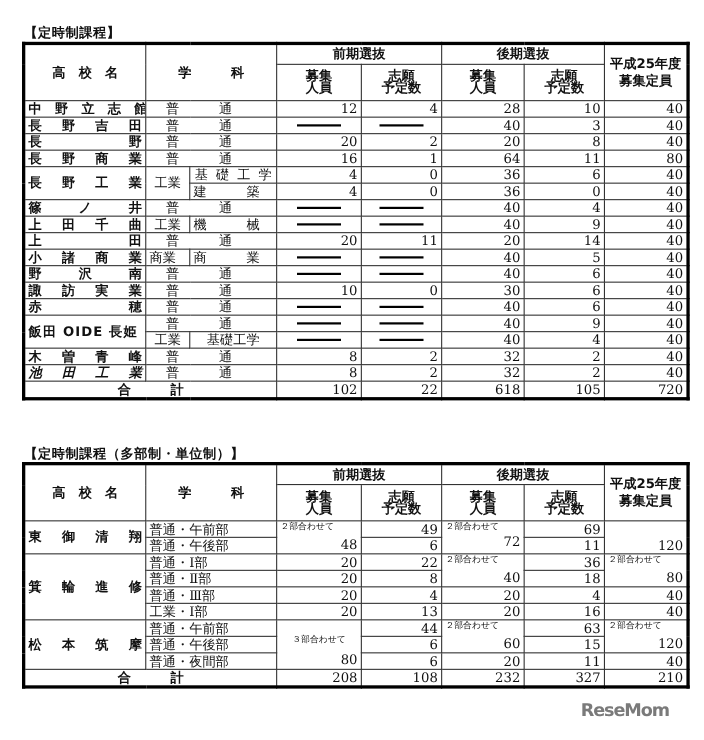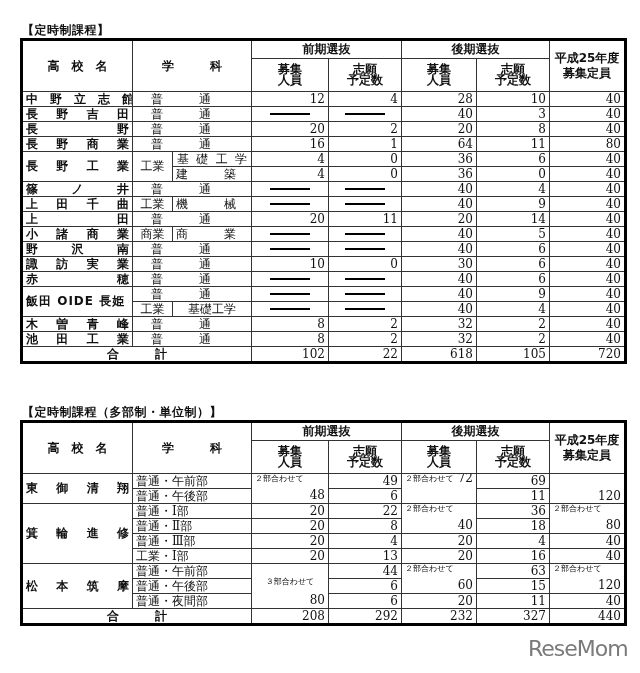--- a/index.html
+++ b/index.html
@@ -11,21 +11,21 @@
   .hdr-small { font-family:"DejaVu Sans", sans-serif; font-weight:bold; text-align:center; font-size:9px; line-height:11px !important; }
   .num { text-align:right; font-family:"DejaVu Serif", serif; }
   .school { font-family:"DejaVu Sans", sans-serif; font-weight:bold; font-size:13px; text-align-last:justify; text-align:justify; }
   .dept { font-family:"DejaVu Serif", serif; font-size:12px; }
   .dept-spread { text-align-last:justify; text-align:justify; padding:0 18px !important; }
   .dash { display:inline-block; width:40px; height:2px; background:#000; vertical-align:middle; }
   .dashcell { text-align:center; }
   .note { font-size:8px; font-family:"DejaVu Sans", sans-serif; display:block; text-align:left; line-height:10px; }
   .total-row td { border-top:3px solid #000; }
   .thick-top td { border-top:2px solid #000; }
-  .watermark { position:absolute; left:528px; top:636px; font-family:"DejaVu Sans", sans-serif; font-weight:normal; font-size:22px; color:#7a7a7a; letter-spacing:-1px; }
+  .watermark { position:absolute; left:528px; top:636px; font-family:"DejaVu Sans", sans-serif; font-weight:bold; font-size:16px; color:#7a7a7a; letter-spacing:-1px; }
 </style>
 </head>
 <body>
 
 <div class="section-title" style="left:22px;top:22px;">【定時制課程】</div>
 
 <table class="grid" id="t1" style="left:20px;top:38px;width:604px;">
   <colgroup>
     <col style="width:111px">
       <col style="width:40px">
@@ -129,21 +129,21 @@
         <td class="school" style="text-align: justify;"><span class="sp">上　田</span></td>
         <td colspan="2" class="dept" style="padding-left:18px">普　　　通</td>
         <td class="num">20</td>
         <td class="num">11</td>
         <td class="num">20</td>
         <td class="num">14</td>
         <td class="num">40</td>
       </tr>
       <tr>
         <td class="school" style="text-align: justify; font-family: Liberation Serif, serif;"><span class="sp">小　諸　商　業</span></td>
-        <td class="dept" style="text-align:center">商業</td>
+        <td class="dept" style="">商業</td>
         <td class="dept">商　　　業</td>
         <td class="dashcell"><span class="dash"></span></td>
         <td class="dashcell"><span class="dash"></span></td>
         <td class="num">40</td>
         <td class="num">5</td>
         <td class="num">40</td>
       </tr>
       <tr>
         <td class="school" style="text-align: justify; margin-top: 48px;"><span class="sp">野　沢　南</span></td>
         <td colspan="2" class="dept" style="padding-left:18px">普　　　通</td>
@@ -192,21 +192,21 @@
       <tr>
         <td class="school" style="text-align: justify;"><span class="sp">木　曽　青　峰</span></td>
         <td colspan="2" class="dept" style="padding-left:18px">普　　　通</td>
         <td class="num">8</td>
         <td class="num">2</td>
         <td class="num">32</td>
         <td class="num">2</td>
         <td class="num">40</td>
       </tr>
       <tr>
-        <td class="school" style="text-align: justify;"><span class="sp">池　田　工　業</span></td>
+        <td class="school" style="text-align: justify; font-style: italic;"><span class="sp">池　田　工　業</span></td>
         <td colspan="2" class="dept" style="padding-left:18px">普　　　通</td>
         <td class="num">8</td>
         <td class="num">2</td>
         <td class="num">32</td>
         <td class="num">2</td>
         <td class="num">40</td>
       </tr>
       <tr class="total-row">
         <td colspan="3" class="hdr">合　　　計</td>
         <td class="num">102</td>
@@ -249,21 +249,21 @@
       <tr class="thick-top">
         <td rowspan="2" class="school">東　御　清　翔</td>
         <td class="dept">普通・午前部</td>
         <td class="num" rowspan="2" style="vertical-align:top;position:relative">
           <span class="note">２部合わせて</span>
           <span style="position:absolute;right:3px;bottom:1px">48</span>
         </td>
         <td class="num">49</td>
         <td class="num" rowspan="2" style="vertical-align:top;position:relative">
           <span class="note">２部合わせて</span>
-          <span style="position:absolute;right:3px;bottom:18px">72</span>
+          <span style="position:absolute;right:3px;bottom:4px">72</span>
         </td>
         <td class="num">69</td>
         <td class="num" rowspan="2" style="vertical-align:bottom">120</td>
       </tr>
       <tr>
         <td class="dept">普通・午後部</td>
         <td class="num">6</td>
         <td class="num">11</td>
       </tr>
       <tr class="thick-top">
@@ -329,21 +329,21 @@
       <tr>
         <td class="dept">普通・夜間部</td>
         <td class="num">6</td>
         <td class="num">20</td>
         <td class="num">11</td>
         <td class="num">40</td>
       </tr>
       <tr class="total-row">
         <td colspan="2" class="hdr">合　　　計</td>
         <td class="num">208</td>
-        <td class="num">292</td>
+        <td class="num">108</td>
         <td class="num">232</td>
         <td class="num">327</td>
-        <td class="num">440</td>
+        <td class="num">210</td>
       </tr>
     </tbody>
 </table>
 
 <div class="watermark"><span>ReseMom</span></div>
 
 </body></html>

